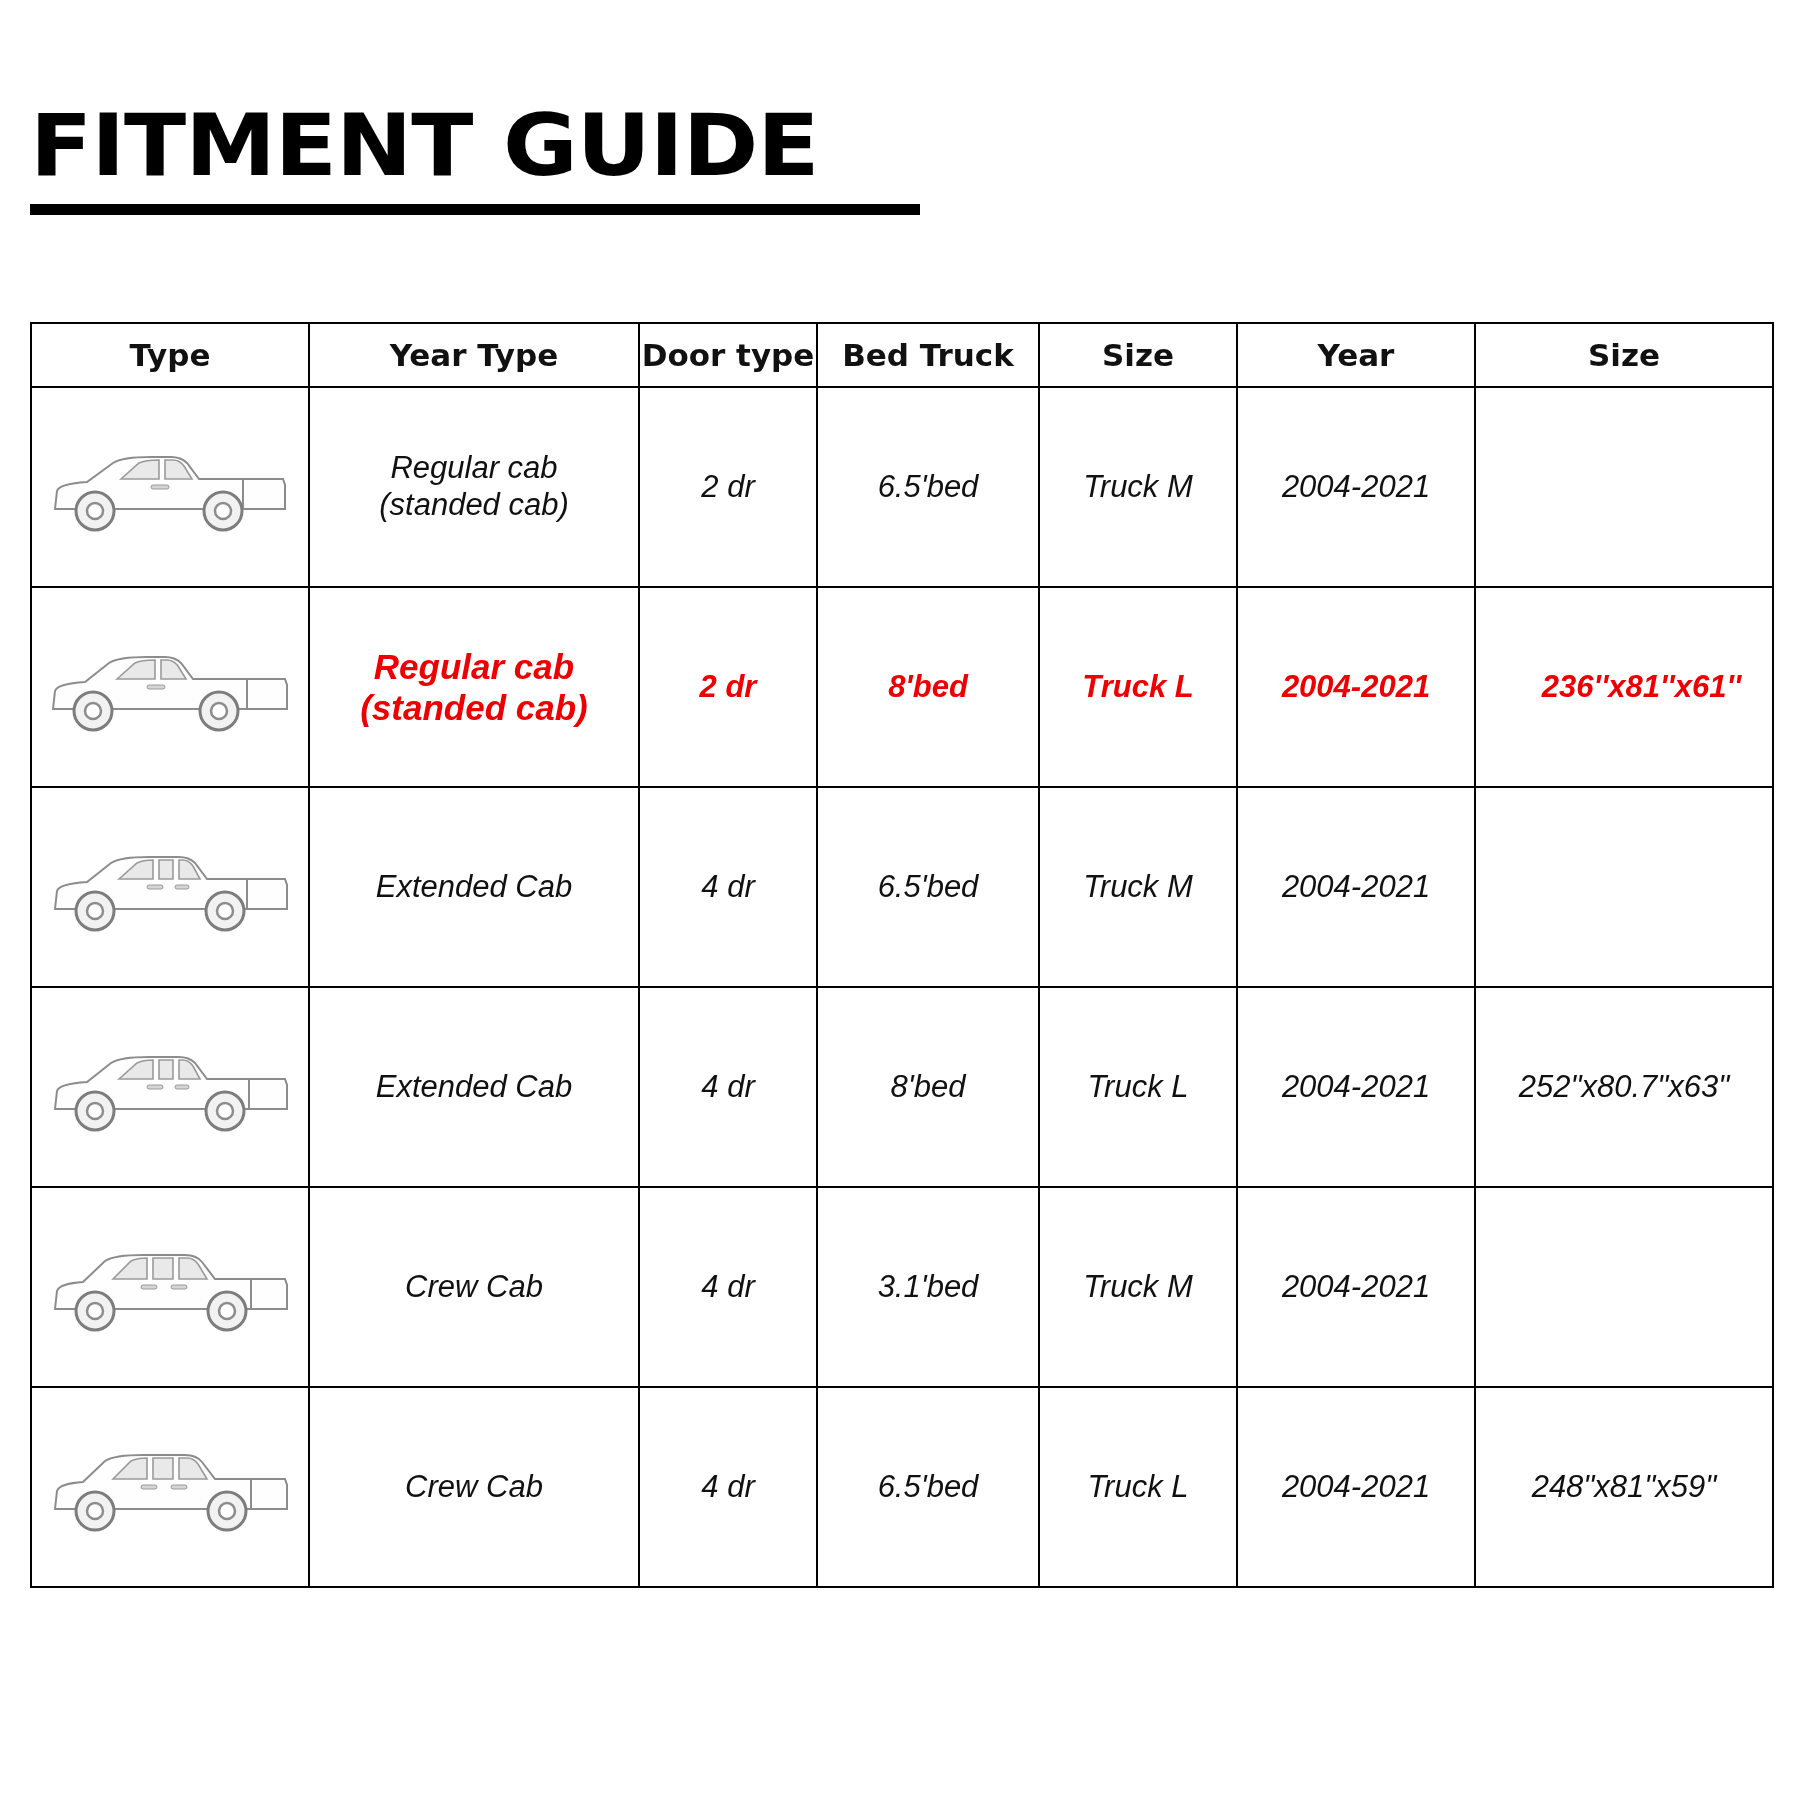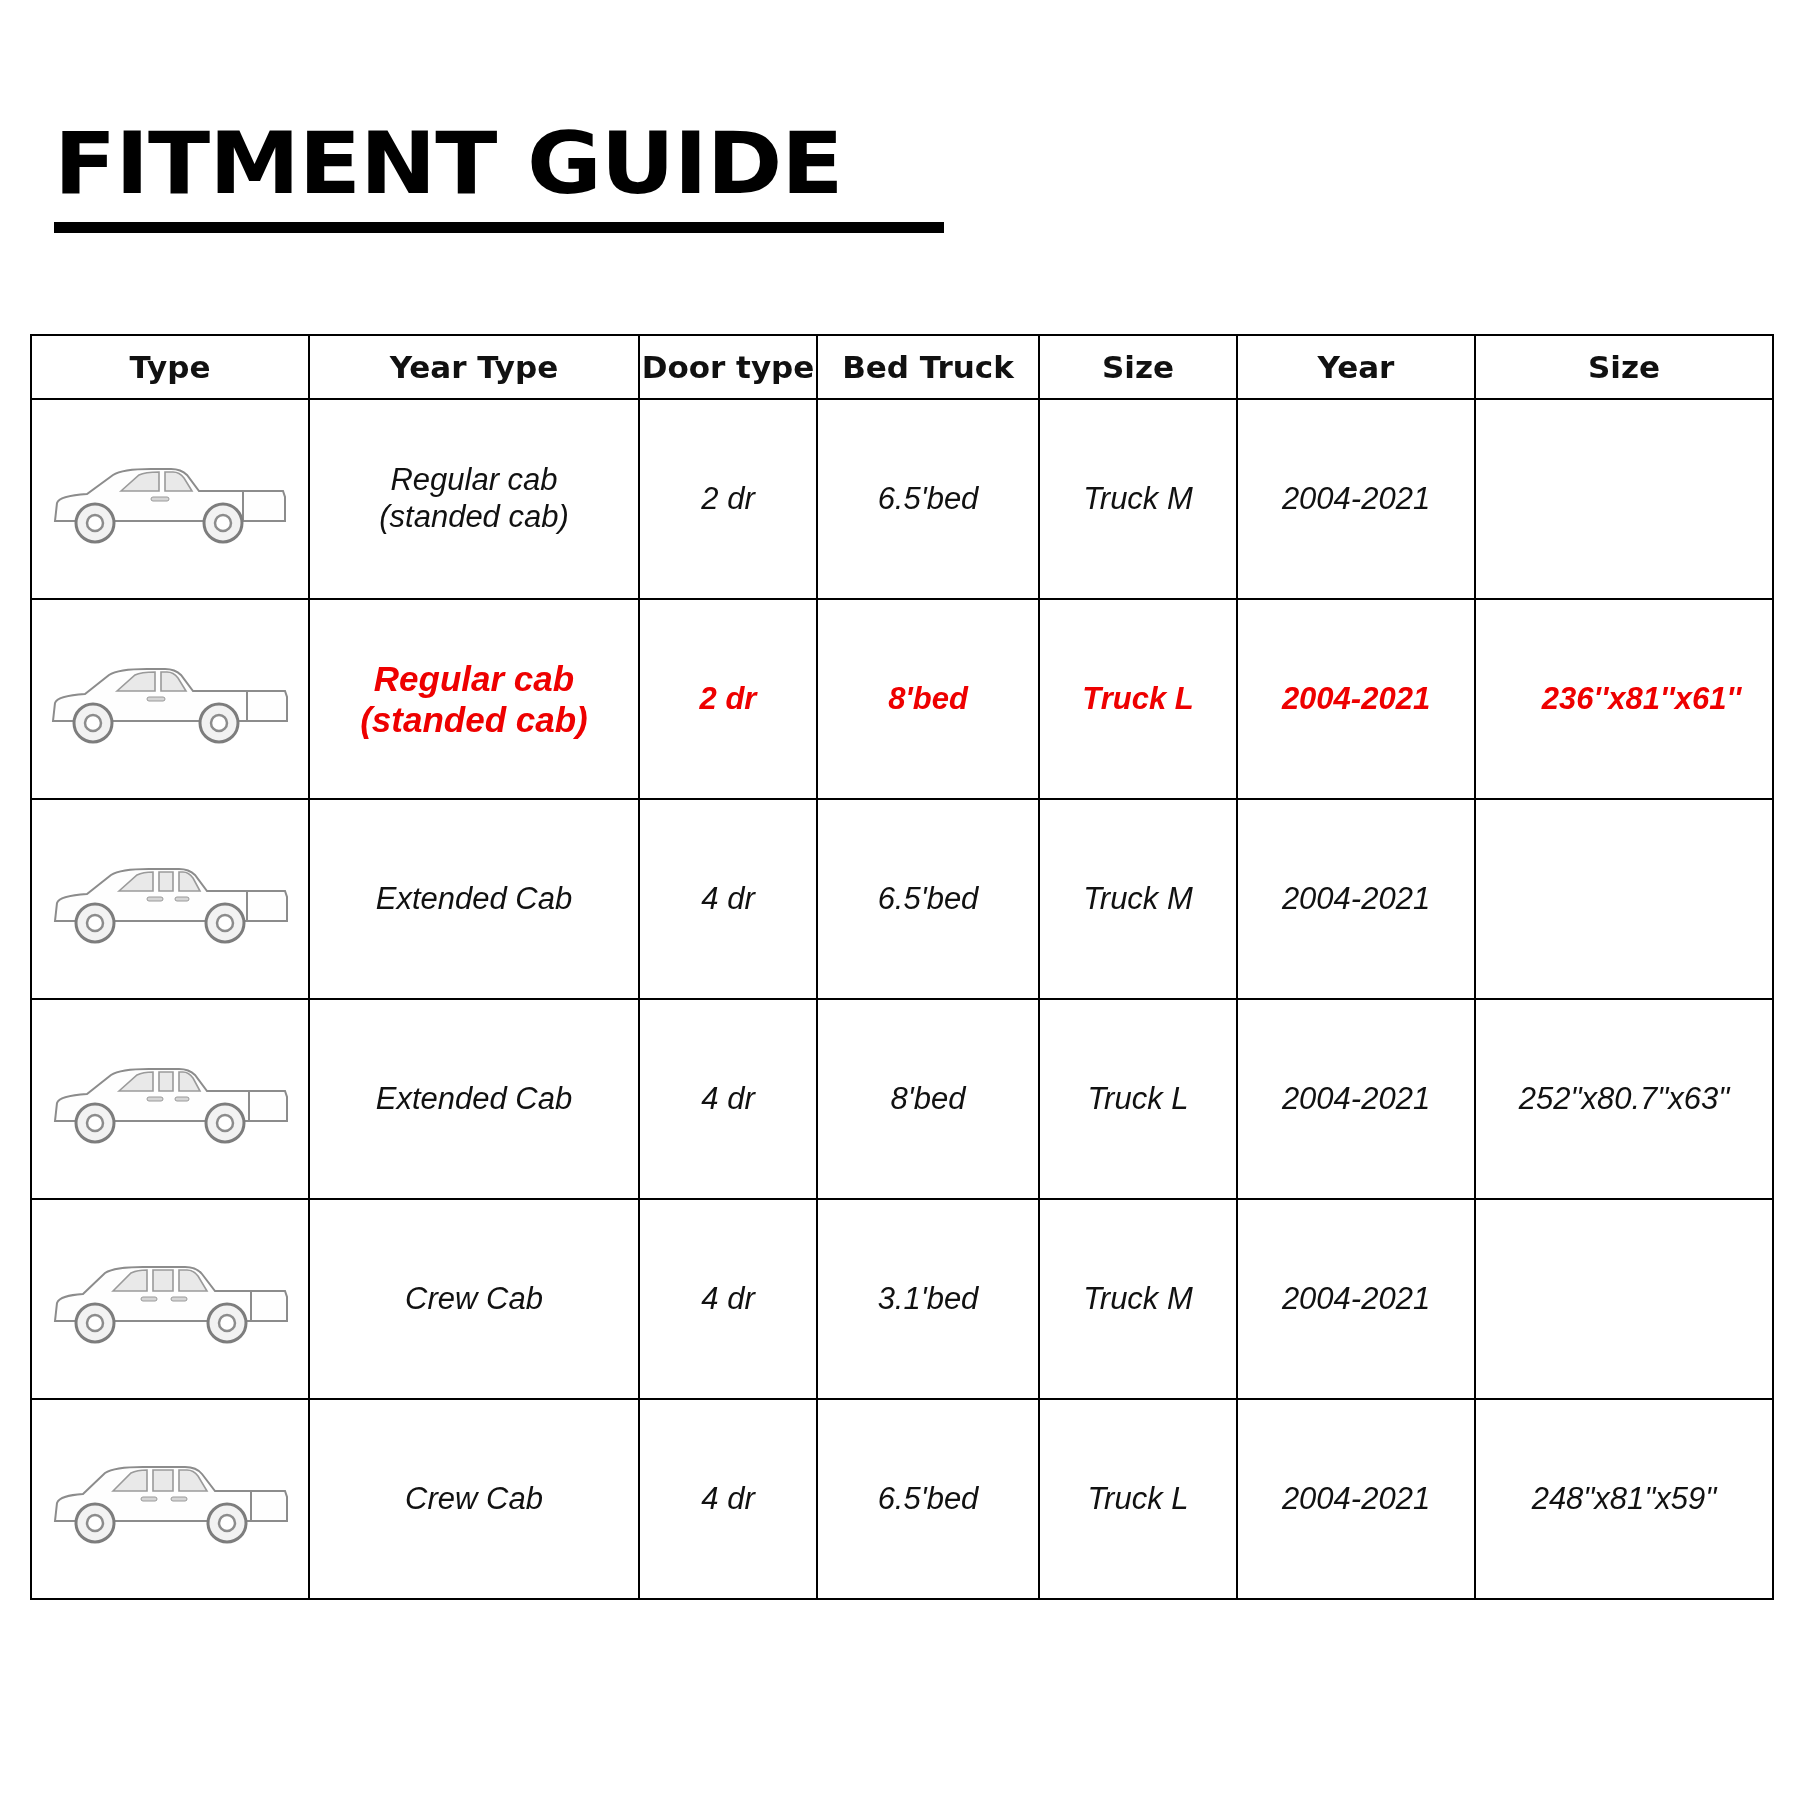--- a/index.html
+++ b/index.html
@@ -19,23 +19,22 @@
     width: 1800px;
     height: 1800px;
     box-sizing: border-box;
     padding: 0;
   }
 
   
   .title-block {
     position: absolute;
     left: 30px;
-    top: 120px;
+    top: 102px;
     width: 1000px;
-    margin-left: 24px;
   }
   .title-text {
     font-family: "DejaVu Sans", sans-serif;
     font-weight: bold;
     font-size: 86px;
     letter-spacing: -1px;
     line-height: 1;
     color: #000;
     transform: scaleX(1.06);
     transform-origin: left center;
@@ -45,21 +44,21 @@
     margin-top: 16px;
     width: 890px;
     height: 11px;
     background: #000;
   }
 
   
   .table-wrap {
     position: absolute;
     left: 30px;
-    top: 334px;
+    top: 322px;
     width: 1588px;
     border-radius: 29px;
   }
   table.fitment {
     border-collapse: collapse;
     width: 1742px;
     table-layout: fixed;
     background: #fff;
   }
   table.fitment th,

